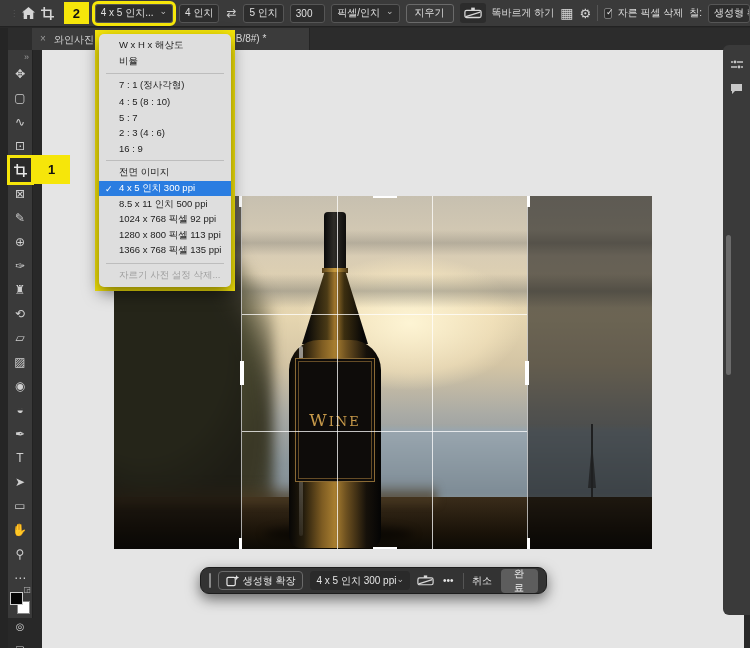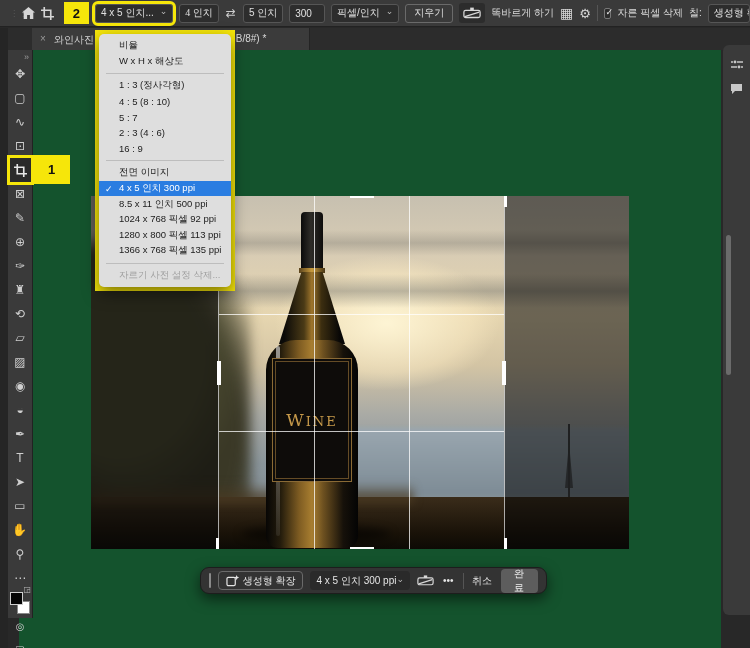--- a/index.html
+++ b/index.html
@@ -12,21 +12,21 @@
     border-bottom:1px solid #222;display:flex;align-items:center;gap:6px;padding:0 0 0 10px;z-index:30;}
   .grip{color:#5a5a5a;font-size:8px;letter-spacing:1px;width:6px;}
   .ob-icon{color:#d6d6d6;font-size:13px;line-height:1;display:flex;align-items:center;justify-content:center;}
   .home-ic svg,.croptool-ic svg{display:block;}
   .badge{background:#f6e60a;color:#111;font-weight:bold;font-size:13px;display:flex;align-items:center;justify-content:center;}
   .badge-2{width:38px;height:22px;margin-left:4px;}
   .ob-select,.ob-input{background:#2d2d2d;border:1px solid #565656;border-radius:3px;height:19px;
     display:flex;align-items:center;padding:0 5px;color:#e0e0e0;white-space:nowrap;}
   .ob-select .chev{margin-left:auto;padding-left:6px;color:#bbb;font-size:9px;transform:translateY(-2px);}
   .preset-dd{width:92px;outline:3px solid #f6e60a;outline-offset:0;text-align:center;}
-  .w-field{width:52px;font-family:Liberation Serif, serif;} .h-field{width:52px;} .res-field{width:48px;}
+  .w-field{width:52px;} .h-field{width:52px;} .res-field{width:48px;}
   .unit-dd{width:70px;}
   .swap-ic{font-size:12px;color:#ccc;padding:0 1px;}
   .ob-btn{border:1px solid #6a6a6a;border-radius:3px;height:19px;padding:0 8px;display:flex;
     align-items:center;background:#3a3a3a;color:#e0e0e0;white-space:nowrap;}
   .tool-toggle{background:#2c2c2c;border-radius:3px;height:20px;padding:0 4px;display:flex;align-items:center;}
   .ob-label{white-space:nowrap;color:#dcdcdc;}
   .ob-sep{width:1px;height:16px;background:#555;}
   .checkbox{width:11px;height:11px;background:#2b2b2b;border:1px solid #777;border-radius:2px;position:relative;}
   .checkbox::after{content:"✓";position:absolute;left:1px;top:-2px;color:#e8e8e8;font-size:9px;}
   .fill-dd{width:58px;overflow:hidden;}
@@ -49,21 +49,21 @@
   .tool.small{font-size:10px;}
   .tool.selected{background:#2a2a2a;outline:3px solid #f6e60a;z-index:2;}
   .tool.selected::after{content:"1";position:absolute;left:24px;top:-3px;width:36px;height:29px;
     background:#f6e60a;color:#111;font-weight:bold;font-size:13px;display:flex;align-items:center;justify-content:center;}
   .colors{position:relative;width:20px;height:22px;margin-top:2px;flex:0 0 auto;}
   .colors .fg{position:absolute;left:0;top:0;width:13px;height:13px;background:#050505;border:1px solid #cfcfcf;z-index:2;}
   .colors .bg{position:absolute;right:0;bottom:0;width:13px;height:13px;background:#fff;border:1px solid #888;}
   .colors .mini{position:absolute;right:-1px;top:-7px;color:#bbb;font-size:8px;}
 
   
-  .canvas{position:absolute;left:19px;top:50px;width:702px;height:598px;background:#14532d;overflow:hidden;}
+  .canvas{position:absolute;left:42px;top:50px;width:702px;height:598px;background:#e5e5e5;overflow:hidden;}
   .photo{position:absolute;left:72px;top:146px;width:538px;height:353px;overflow:hidden;
     background:
       radial-gradient(ellipse 150px 90px at 55% 36%, rgba(255,246,214,.95), rgba(255,238,198,.45) 55%, transparent 75%),
       linear-gradient(180deg,#c7c0b0 0%,#d8ccb4 16%,#e6d6b0 34%,#d3c4a4 48%,#a9aaa5 62%,#8b969c 76%,#7f8b94 100%);}
   .cloud{position:absolute;left:0;width:100%;height:26px;background:linear-gradient(180deg,transparent,rgba(120,118,110,.35),transparent);}
   .c1{top:34px;} .c2{top:78px;height:34px;background:linear-gradient(180deg,transparent,rgba(100,102,100,.4),transparent);}
   .sea{position:absolute;left:45%;top:232px;width:55%;height:68px;background:linear-gradient(180deg,#9aa7b0,#7d8b95);filter:blur(2px);}
   .bush{position:absolute;left:-30px;top:48px;width:190px;height:270px;filter:blur(6px);
     background:radial-gradient(ellipse at 30% 40%, #4a4a30 0 45%, transparent 70%),
                radial-gradient(ellipse at 60% 70%, #3a3826 0 40%, transparent 70%),
@@ -353,37 +353,37 @@
         <div class="handle h-right"></div>
       </div>
     </div>
   </div>
 
   <div class="menu-wrap">
     <div class="menu">
 
         <div class="mi">
           <span class="chk"></span>
+          <span>W x H x 해상도</span>
+        </div>
+
+        <div class="mi">
+          <span class="chk"></span>
           <span>비율</span>
         </div>
 
-        <div class="mi">
-          <span class="chk"></span>
-          <span>W x H x 해상도</span>
-        </div>
-
         <div class="mi divider">
           <span class="chk"></span>
           <span></span>
         </div>
 
 
         <div class="mi">
           <span class="chk"></span>
-          <span>1 : 3 (정사각형)</span>
+          <span>7 : 1 (정사각형)</span>
         </div>
 
         <div class="mi">
           <span class="chk"></span>
           <span>4 : 5 (8 : 10)</span>
         </div>
 
         <div class="mi">
           <span class="chk"></span>
           <span>5 : 7</span>

